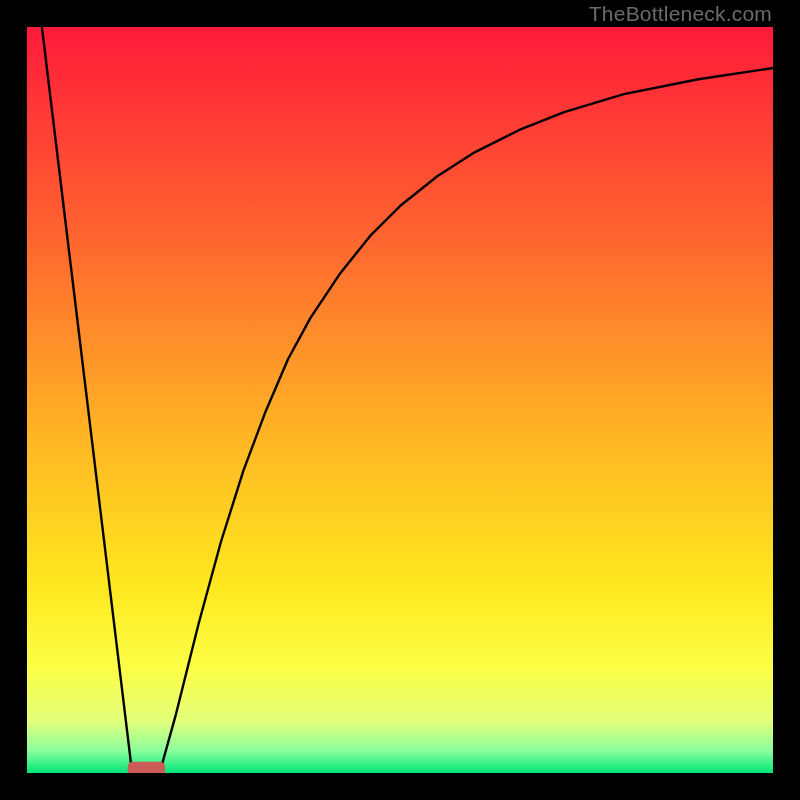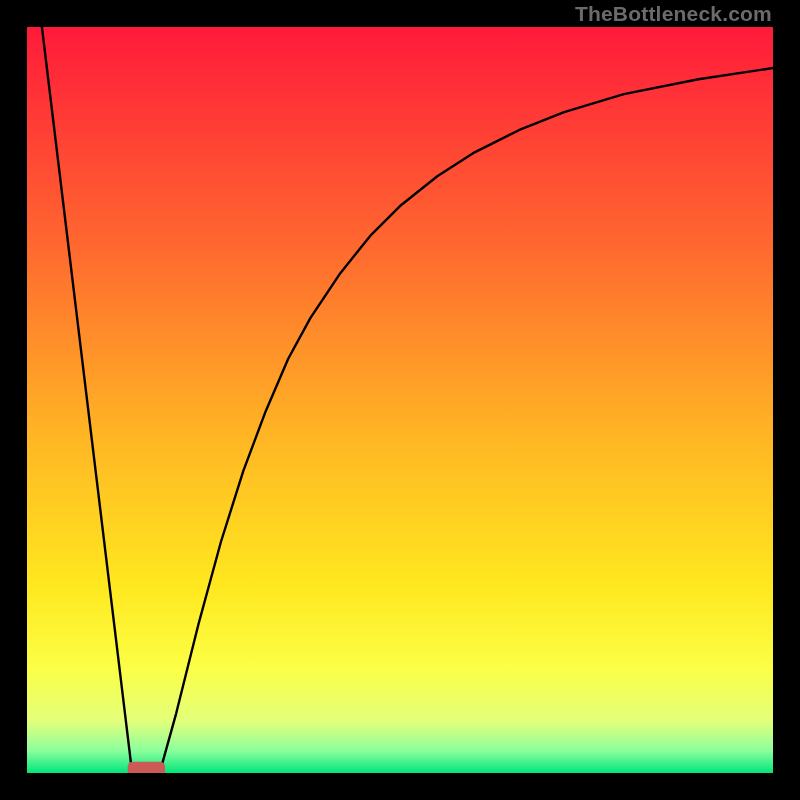--- a/index.html
+++ b/index.html
@@ -25,21 +25,21 @@
     top: 27px;
     width: 746px;
     height: 746px;
   }
   .watermark {
     position: absolute;
     top: 2px;
     right: 28px;
     color: #6b6b6b;
     font-size: 21px;
-    font-weight: 700;
+    font-weight: 400;
     letter-spacing: 0.2px;
   }
 </style>
 </head>
 <body>
 
 <div class="frame">
   <svg class="plot" viewBox="0 0 746 746" preserveAspectRatio="none">
     <defs>
       <linearGradient id="bg-grad" x1="0" y1="0" x2="0" y2="1">

